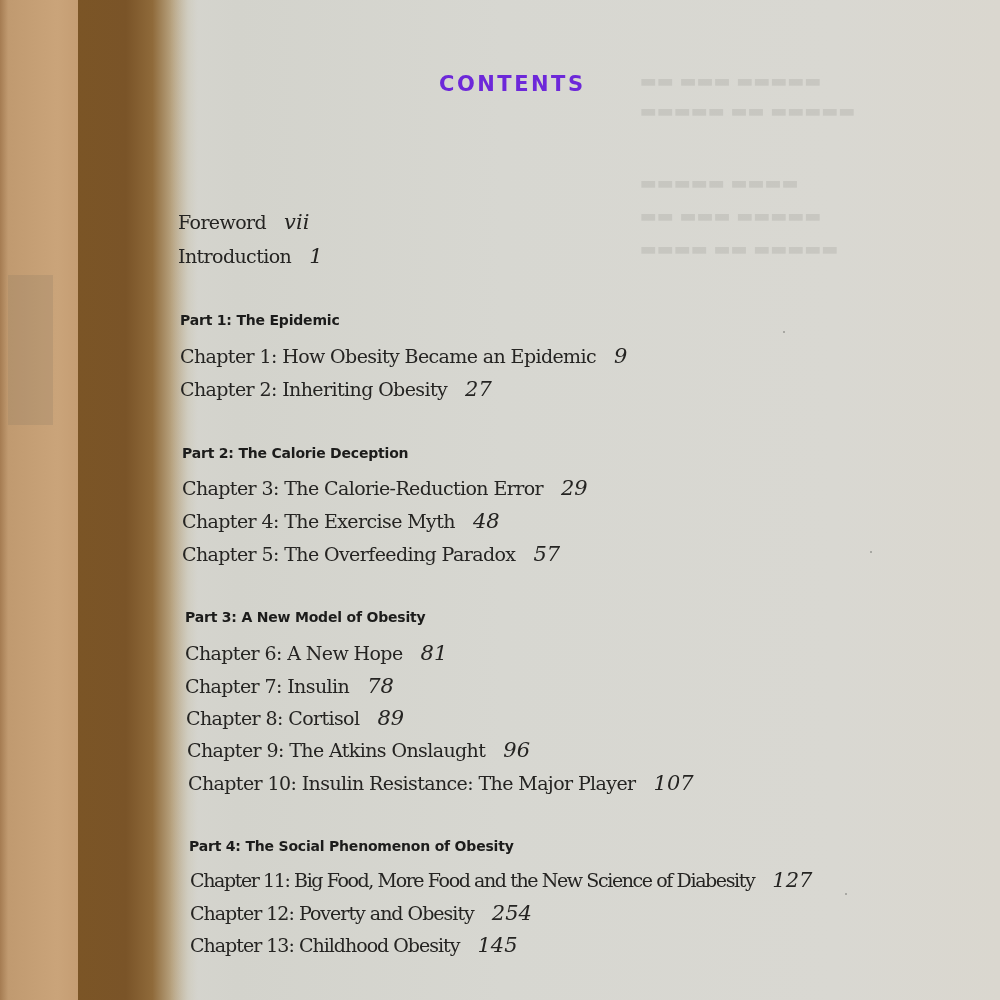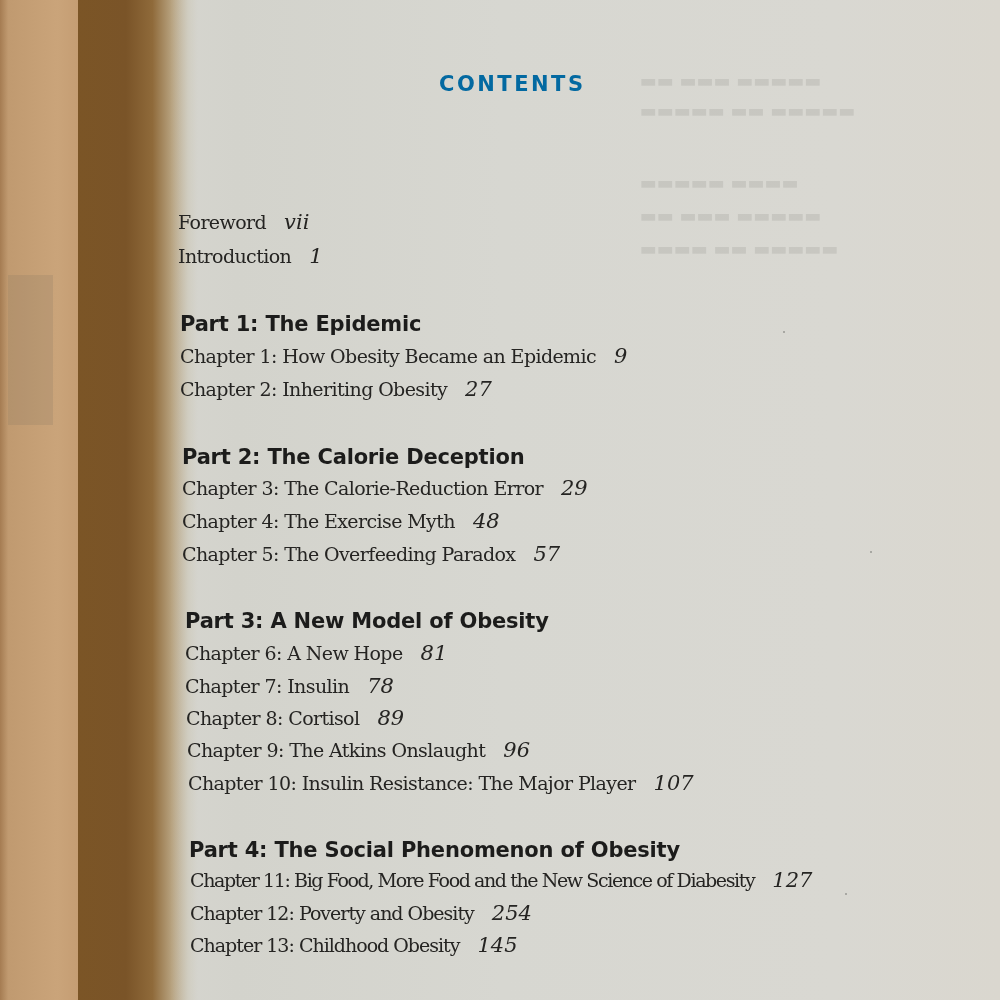--- a/index.html
+++ b/index.html
@@ -25,33 +25,33 @@
       background: linear-gradient(90deg, rgba(214,213,207,0) 0%, #d3d3cc 8%, #d7d7d1 40%, #d9d8d2 80%, #dad7cf 100%);
     }
     .bleed {
       position: absolute; color: rgba(120,120,115,0.18);
       font-family: "DejaVu Serif", serif; font-size: 18px; white-space: nowrap;
       transform: scaleX(-1);
     }
     .title {
       position: absolute; left: 439px; top: 72px;
       font-family: "DejaVu Sans", sans-serif; font-weight: bold;
-      font-size: 21px; letter-spacing: 2.5px; color: #0369a1;
+      font-size: 21px; letter-spacing: 2.5px; color: #6d28d9;
     }
     .entry {
       position: absolute; white-space: nowrap; color: #252422;
       font-family: "DejaVu Serif", serif; font-size: 19px;
       letter-spacing: -0.6px;
     }
     .entry .pg {
       font-style: italic; font-size: 21px; margin-left: 18px; letter-spacing: 0;
     }
     .part {
       position: absolute; white-space: nowrap; color: #1c1c1b;
-      font-family: "DejaVu Sans", sans-serif; font-weight: bold; font-size: 21px;
+      font-family: "DejaVu Sans", sans-serif; font-weight: bold; font-size: 14px;
       letter-spacing: -0.2px;
     }
     .dot { position: absolute; width: 2px; height: 2px; border-radius: 1px; background: rgba(90,90,85,0.5); }
   </style>
 </head>
 <body>
 
 <div class="page-left-edge">
     <div class="shade"></div>
   </div>

